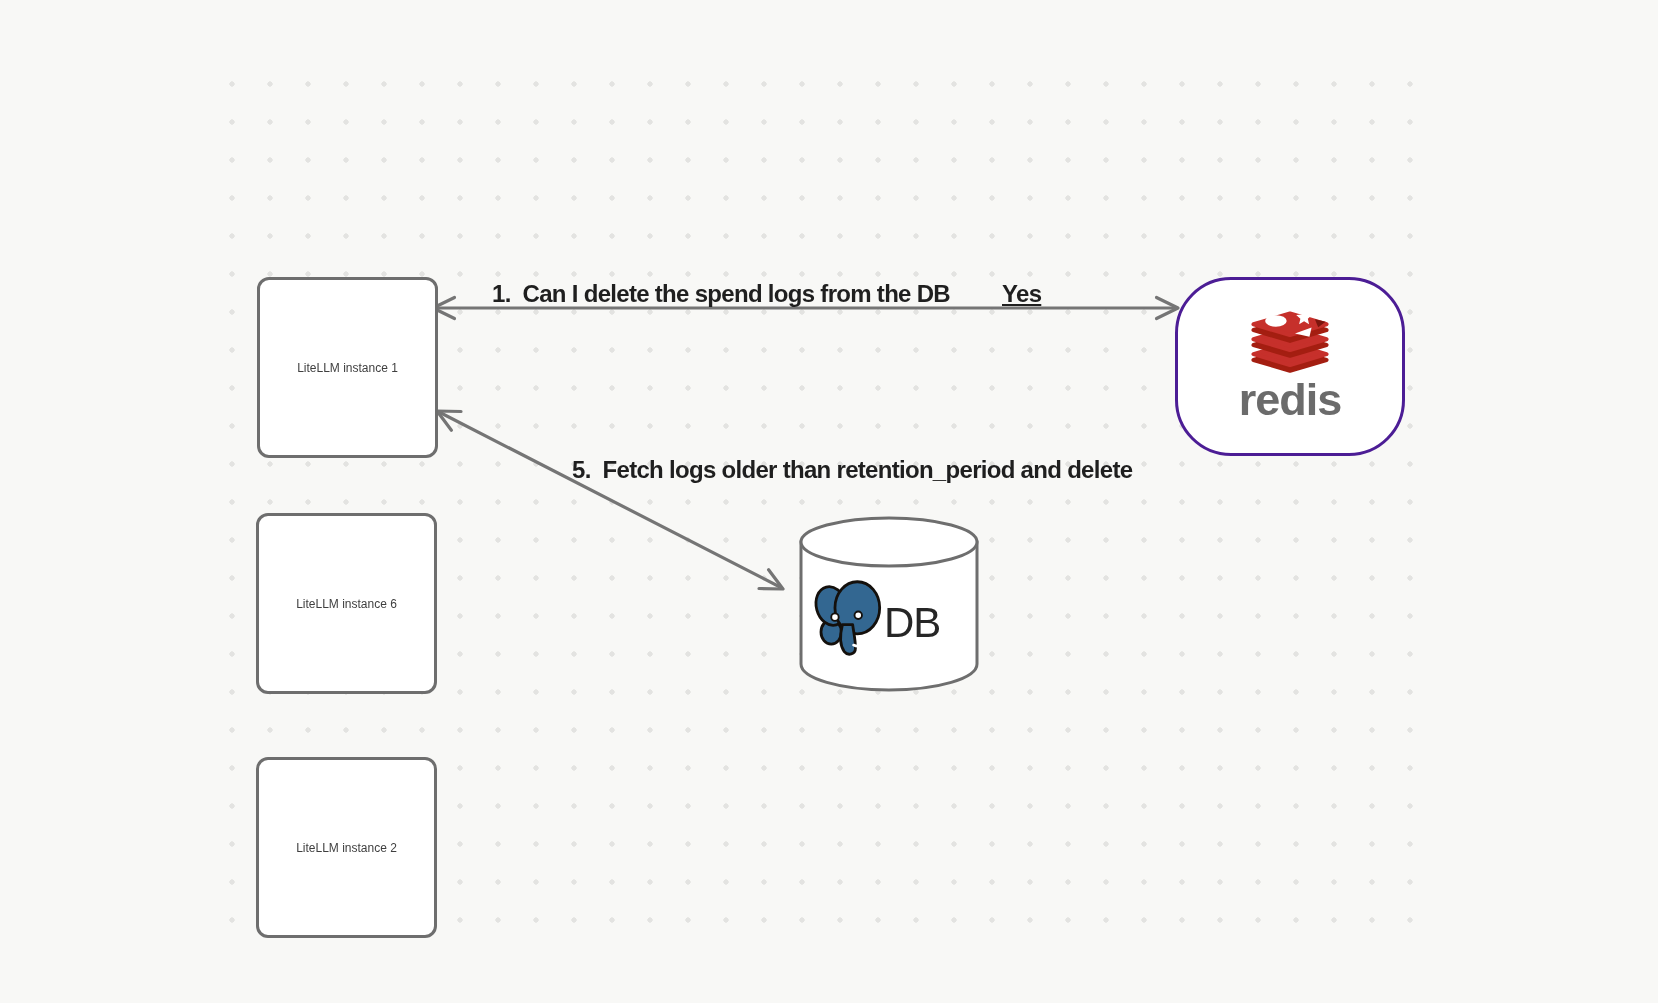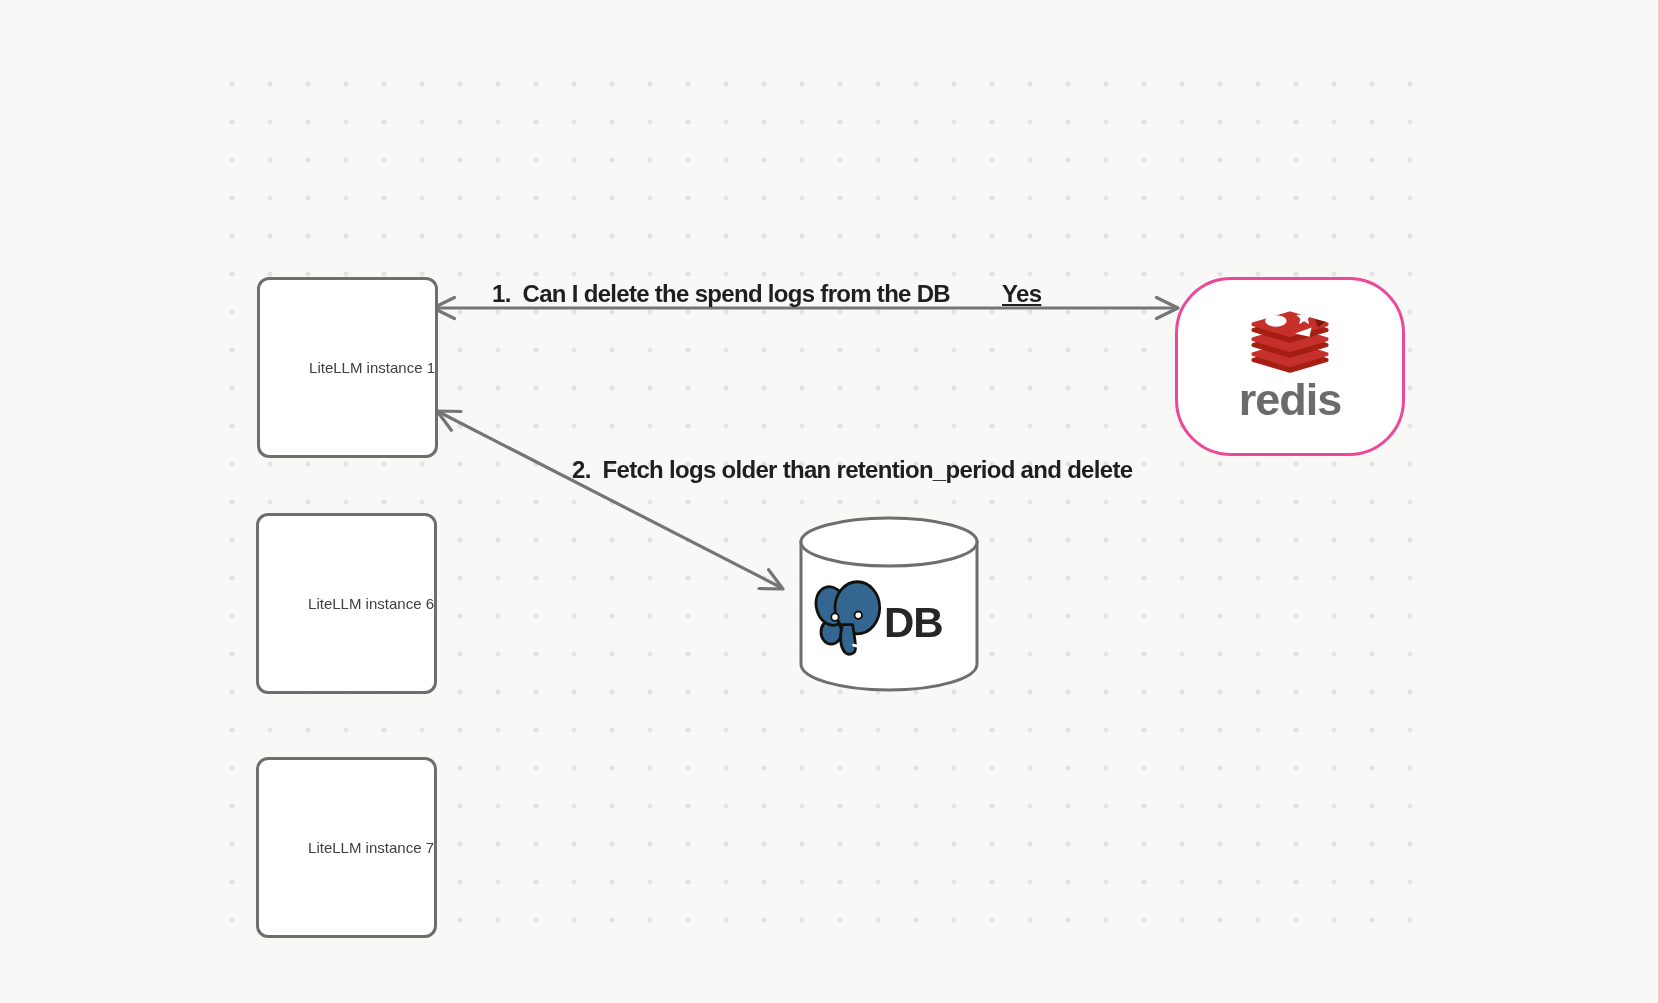--- a/index.html
+++ b/index.html
@@ -8,42 +8,42 @@
     background:#f8f8f6;font-family:"Liberation Sans",sans-serif;
   }
   #dot-grid{
     position:absolute;left:213px;top:65px;width:1217px;height:875px;
     background-image:radial-gradient(circle,#e3e3e1 2.4px,rgba(0,0,0,0) 2.9px);
     background-size:38px 38px;background-position:0 0;
   }
   .node-box{
     position:absolute;width:175px;height:175px;background:#ffffff;
     border:3px solid #6e6e6e;border-radius:12px;
-    display:flex;align-items:center;justify-content:flex-end;
-    color:#3f3f3f;font-size:15px;z-index:3;
+    display:flex;align-items:center;justify-content:center;
+    color:#3f3f3f;font-size:12px;z-index:3;
   }
   #instance-1{left:257px;top:277px;}
   #instance-2{left:256px;top:513px;}
   #instance-3{left:256px;top:757px;}
   #redis-node{
     position:absolute;left:1175px;top:277px;width:224px;height:173px;
-    background:#ffffff;border:3px solid #ec4899;border-radius:56px;
+    background:#ffffff;border:3px solid #4c1d95;border-radius:56px;
     display:flex;flex-direction:column;align-items:center;justify-content:center;
     z-index:3;
   }
   #redis-wordmark{
     color:#6b6b6b;font-size:45px;font-weight:700;letter-spacing:-1px;
     line-height:1;margin-top:-2px;
   }
   #db-cylinder{position:absolute;left:798px;top:514px;width:182px;height:180px;z-index:3;}
   #db-cylinder .cyl-svg{position:absolute;left:0;top:0;}
   #postgres-icon{position:absolute;left:13px;top:64px;}
   #db-label{
     position:absolute;left:86px;top:88px;color:#262626;
-    font-size:42px;font-weight:700;line-height:1;letter-spacing:-1px;
+    font-size:42px;font-weight:400;line-height:1;letter-spacing:-1px;
   }
   #arrows-layer{position:absolute;left:0;top:0;z-index:2;pointer-events:none;}
   .edge-label{
     position:absolute;color:#1f1f1f;font-weight:700;font-size:24px;
     letter-spacing:-0.7px;line-height:1;white-space:pre;z-index:4;
   }
   #edge1-label{left:492px;top:282px;}
   #edge1-response{left:1002px;top:282px;text-decoration:underline;}
   #edge2-label{left:572px;top:458px;}
 </style>
@@ -69,21 +69,21 @@
     </g>
   </svg>
 
   <div class="node-box" id="instance-1">
     <span>LiteLLM instance 1</span>
   </div>
   <div class="node-box" id="instance-2">
     <span>LiteLLM instance 6</span>
   </div>
   <div class="node-box" id="instance-3">
-    <span>LiteLLM instance 7</span>
+    <span>LiteLLM instance 2</span>
   </div>
 
   <div id="redis-node">
     <svg width="84" height="68" viewBox="0 0 100 82">
 
       <g>
         <polygon points="50,46 94,59 50,72 6,59" fill="#A41E11" stroke="#A41E11" stroke-width="5" stroke-linejoin="round"></polygon>
         <polygon points="50,39 94,52 50,65 6,52" fill="#C6302B" stroke="#C6302B" stroke-width="5" stroke-linejoin="round"></polygon>
       </g>
 
@@ -119,15 +119,15 @@
       </g>
       <path d="M44,72 C50,75 55,72 55,65" stroke="#ffffff" stroke-width="3" fill="none" stroke-linecap="round"></path>
       <circle cx="24" cy="42" r="4" fill="#ffffff" stroke="#14100c" stroke-width="2"></circle>
       <circle cx="49" cy="40" r="4" fill="#ffffff" stroke="#14100c" stroke-width="2"></circle>
     </svg>
     <div id="db-label">DB</div>
   </div>
 
   <div class="edge-label" id="edge1-label">1.  Can I delete the spend logs from the DB</div>
   <div class="edge-label" id="edge1-response">Yes</div>
-  <div class="edge-label" id="edge2-label">2.  Fetch logs older than retention_period and delete</div>
+  <div class="edge-label" id="edge2-label">5.  Fetch logs older than retention_period and delete</div>
 
 </div>
 
 </body></html>

